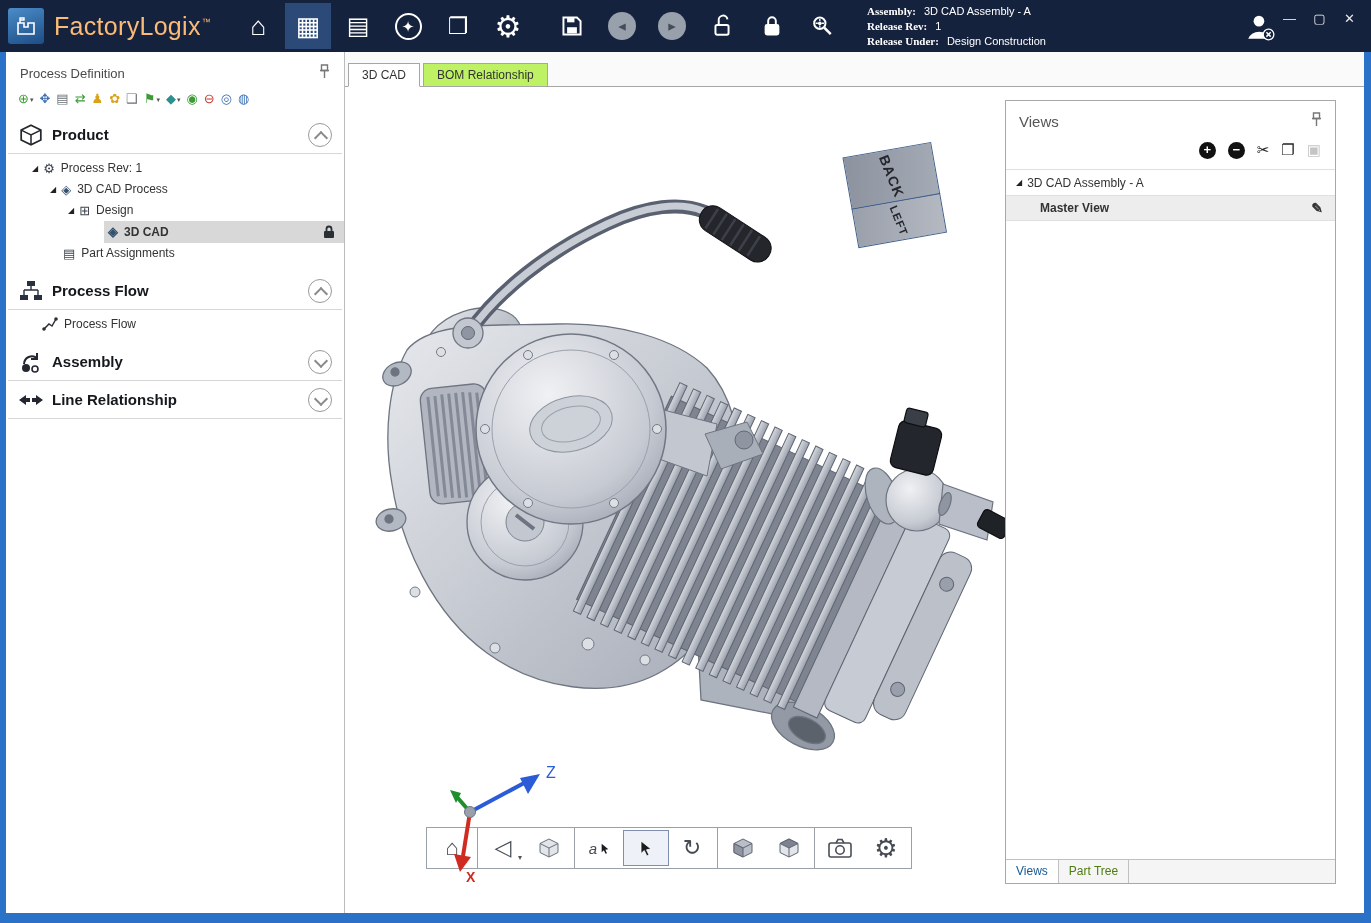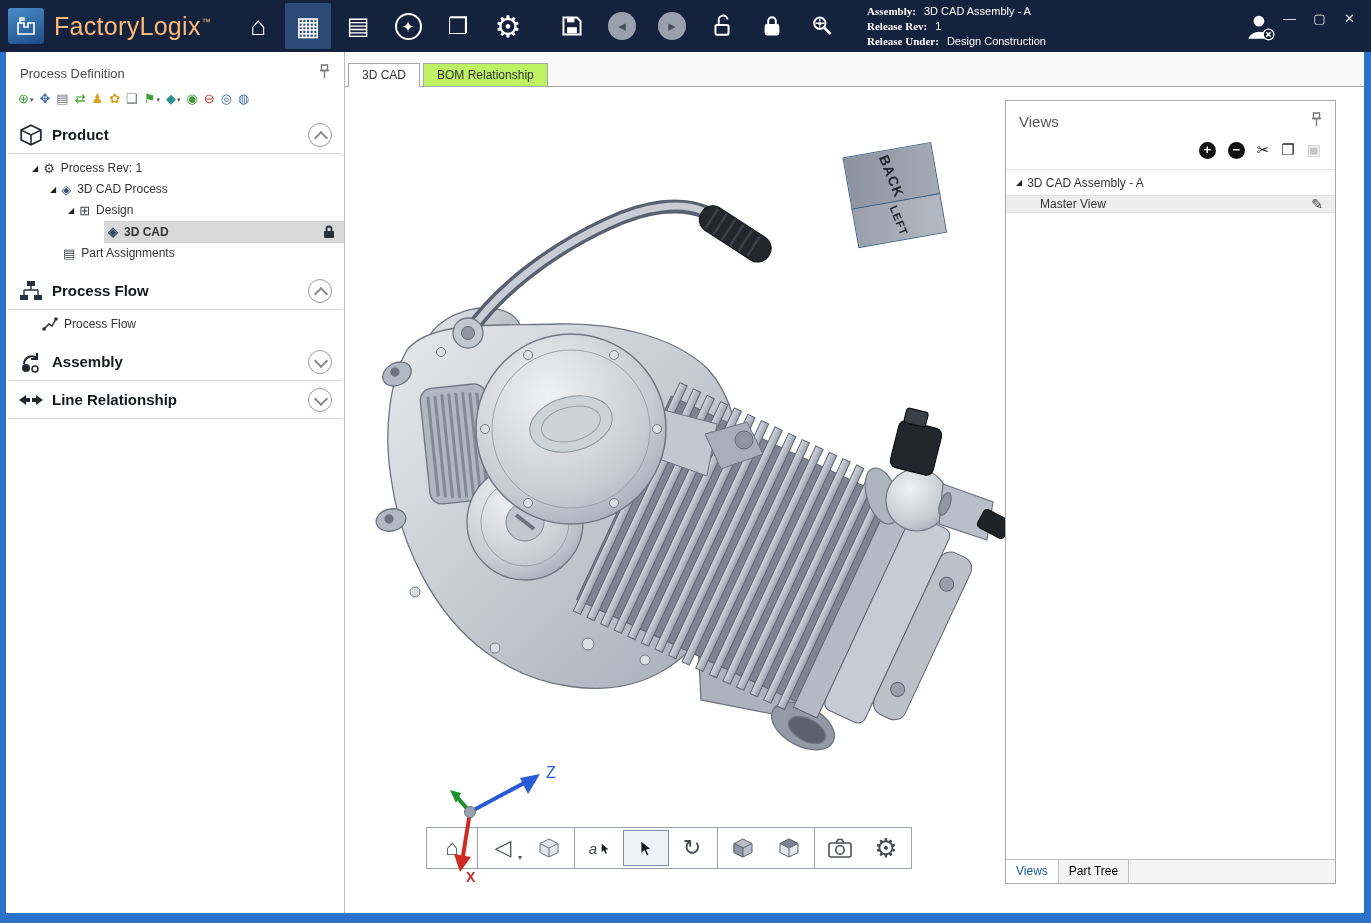--- a/index.html
+++ b/index.html
@@ -145,29 +145,29 @@
     width:17px; height:17px; border-radius:50%; background:#111; color:#fff;
     font-size:13px; line-height:16px; text-align:center; font-weight:700; cursor:default;
   }
   .vpn-tool { font-size:15px; color:#222; cursor:default; }
   .vpn-tool.disabled { color:#c4c4c4; }
   .vpn-root {
     height:27px; display:flex; align-items:center; border-top:1px solid #e0e0e0;
     border-bottom:1px solid #e0e0e0; padding-left:10px; font-size:12px; color:#333; cursor:default;
   }
   .vpn-child {
-    height:17px; display:flex; align-items:center; background:#ededed;
-    border-bottom:1px solid #e0e0e0; padding-left:34px; font-size:12px; color:#333; cursor:default;
+    height:25px; display:flex; align-items:center; background:#ededed;
+    border-bottom:1px solid #e0e0e0; padding-left:34px; font-size:12px; color:#333; cursor:default;font-weight:bold;
   }
   .edit-glyph { margin-left:auto; margin-right:12px; font-size:14px; color:#333; }
   .vpn-tabs {
     position:absolute; left:0; right:0; bottom:0; height:24px; background:#f5f5f5;
     border-top:1px solid #c0c0c0; display:flex; font-size:12px;
   }
-  .vpn-tab { padding:0 10px; line-height:23px; color:#000000; border-right:1px solid #c0c0c0; cursor:default; }
+  .vpn-tab { padding:0 10px; line-height:23px; color:#4d7c0f; border-right:1px solid #c0c0c0; cursor:default; }
   .vpn-tab.active { background:#fff; color:#155a96; }
 </style>
 </head>
 <body>
 
 <div class="titlebar">
   <div class="logo-tile">
     <svg width="22" height="22" viewBox="0 0 22 22">
       <path d="M3 19 V8 h6 v4 h4 V8 h6 v11 z" fill="none" stroke="#fff" stroke-width="1.6"></path>
       <path d="M5 8 V3 h4 M5 3 h4 v2 h-4" stroke="#fff" stroke-width="1.4" fill="none"></path>

